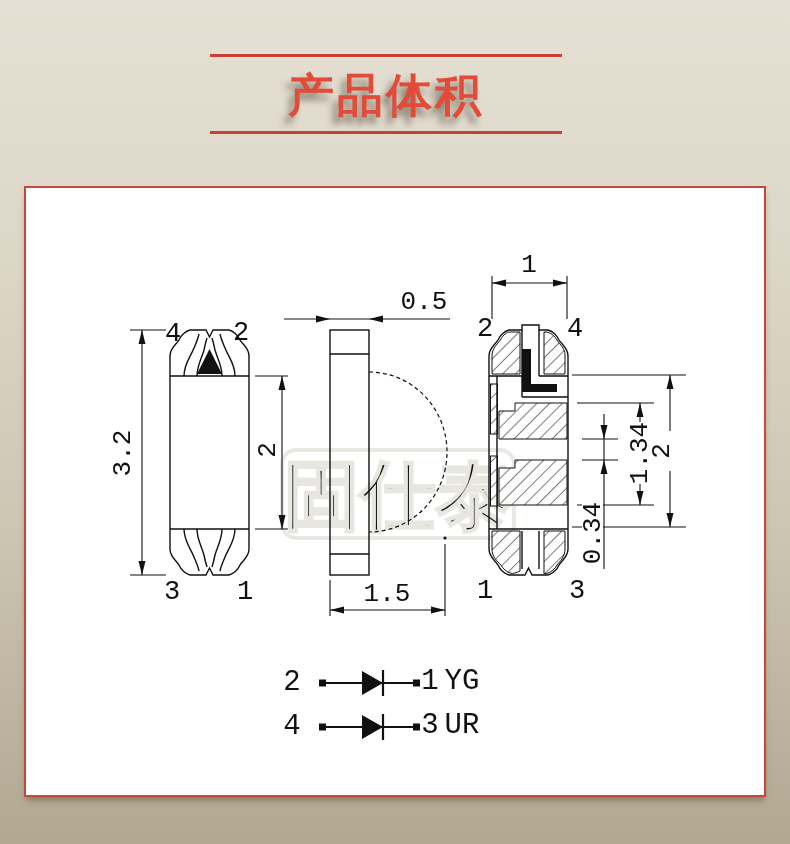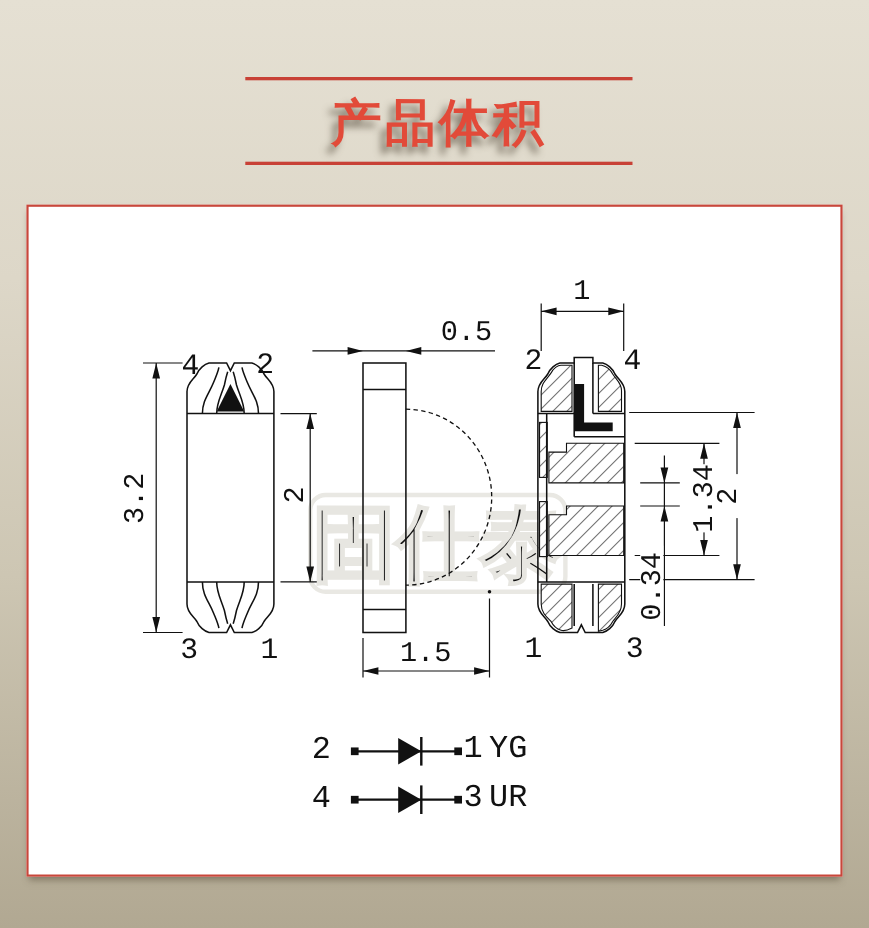--- a/index.html
+++ b/index.html
@@ -1,21 +1,21 @@
 <!DOCTYPE html>
 <html><head>
 <meta charset="utf-8">
 <style>
   html,body{margin:0;padding:0;}
   body{
     width:790px;height:844px;overflow:hidden;position:relative;
     background:linear-gradient(180deg,#e5e0d3 0%,#ddd7c8 30%,#cdc6b3 62%,#b1a892 100%);
     font-family:"Liberation Sans",sans-serif;
   }
-  .title-block{position:absolute;left:223px;top:54px;width:352px;margin-top:16px;}
+  .title-block{position:absolute;left:210px;top:54px;width:352px;}
   .title-rule{height:3px;background:#c84136;}
   .title-rule.top{margin-bottom:8px;}
   .title-rule.bottom{margin-top:6px;}
   .page-title{
     text-align:center;font-size:46px;font-weight:bold;color:#e24a39;
     letter-spacing:3px;line-height:60px;height:60px;
     text-shadow:-5px 7px 7px rgba(95,85,70,0.7);
     font-family:"Liberation Sans",sans-serif;
   }
   .drawing-panel{

